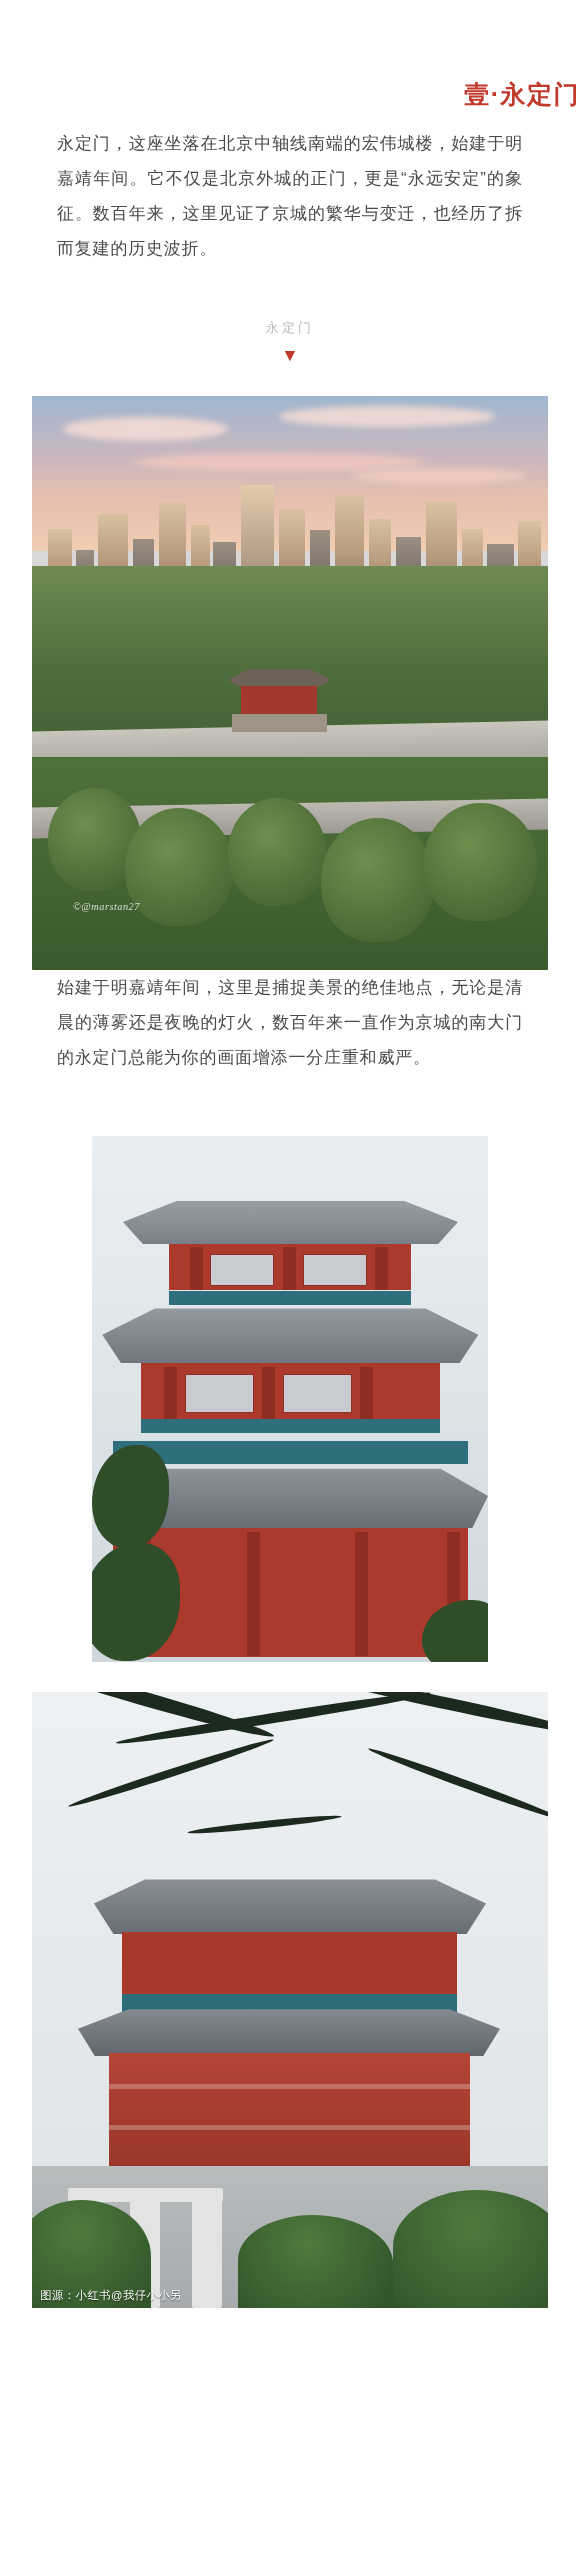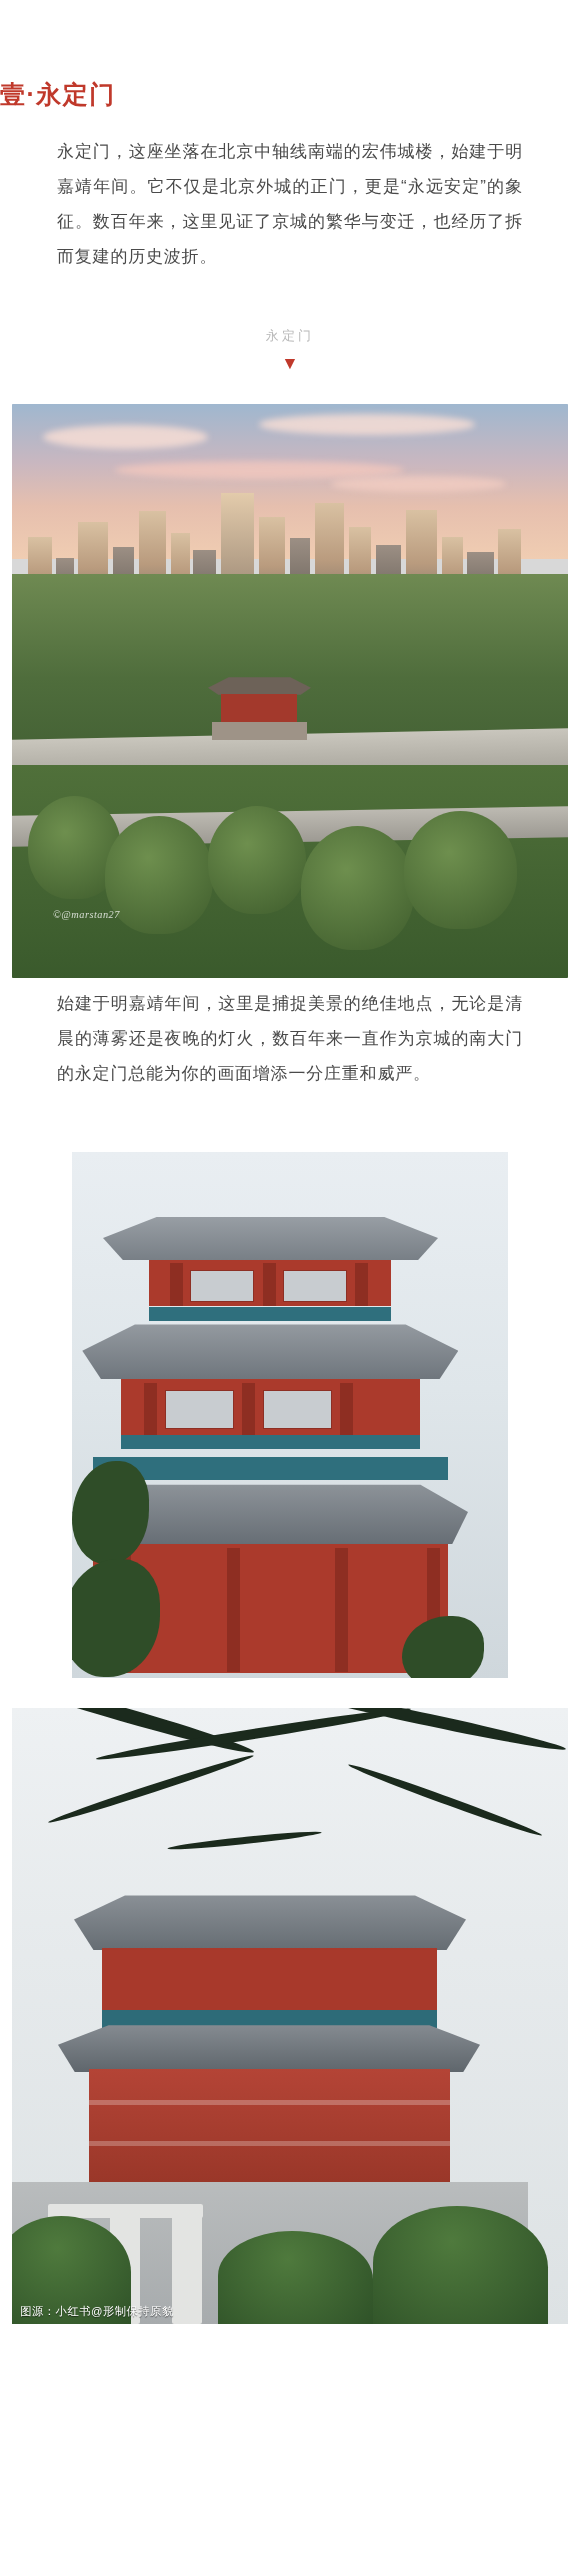--- a/index.html
+++ b/index.html
@@ -28,34 +28,34 @@
     top: 0;
     left: 0;
     width: 580px;
     height: 15.5px;
     background: #ffffff;
   }
 
   
   .title-wrap {
     margin-top: 62px;
-    text-align: left;
+    text-align: right;
   }
   .title {
     display: inline-block;
     font-size: 25px;
     letter-spacing: 1.5px;
     font-weight: bold;
     color: #c0392b;
     line-height: 1.2;
   }
 
   
   .content {
-    margin: 8px auto;
+    margin: 0 auto;
     width: 466px;
   }
   p.para {
     font-size: 17px;
     line-height: 35px;
     letter-spacing: 0.8px;
     color: #4a4a4a;
     text-align: justify;
     margin: 0;
   }
@@ -81,21 +81,20 @@
     color: #c0392b;
     font-size: 17.5px;
     line-height: 17.5px;
   }
 
   
   .photo {
     position: relative;
     overflow: hidden;
     background: #d8d8d8;
-    padding-left: 40px;
   }
   .photo .watermark {
     position: absolute;
     color: rgba(255,255,255,0.78);
     font-size: 10.3px;
     font-family: "Liberation Serif", serif;
     font-style: italic;
     letter-spacing: 0.5px;
   }
 
@@ -404,17 +403,17 @@
     <div class="p3-gray-wall"></div>
     <div class="p3-pillar" style="left:36px;  top:505px; width:30px;  height:111px;"></div>
     <div class="p3-pillar" style="left:98px; top:505px; width:30px;  height:111px;"></div>
     <div class="p3-pillar" style="left:160px; top:505px; width:30px;  height:111px;"></div>
     <div class="p3-pillar" style="left:36px;  top:496px; width:155px; height:13.4px;"></div>
 
     <div class="p3-bush" style="left:-15.5px; width:134px; height:108px;"></div>
     <div class="p3-bush" style="left:206px; width:155px; height:93px;"></div>
     <div class="p3-bush" style="left:361px; width:175px; height:118px;"></div>
 
-    <div class="p3-caption">图源：小红书@形制保持原貌</div>
+    <div class="p3-caption">图源：小红书@我仔小小另</div>
   </div>
 
 </div>
 
 
 </body></html>

